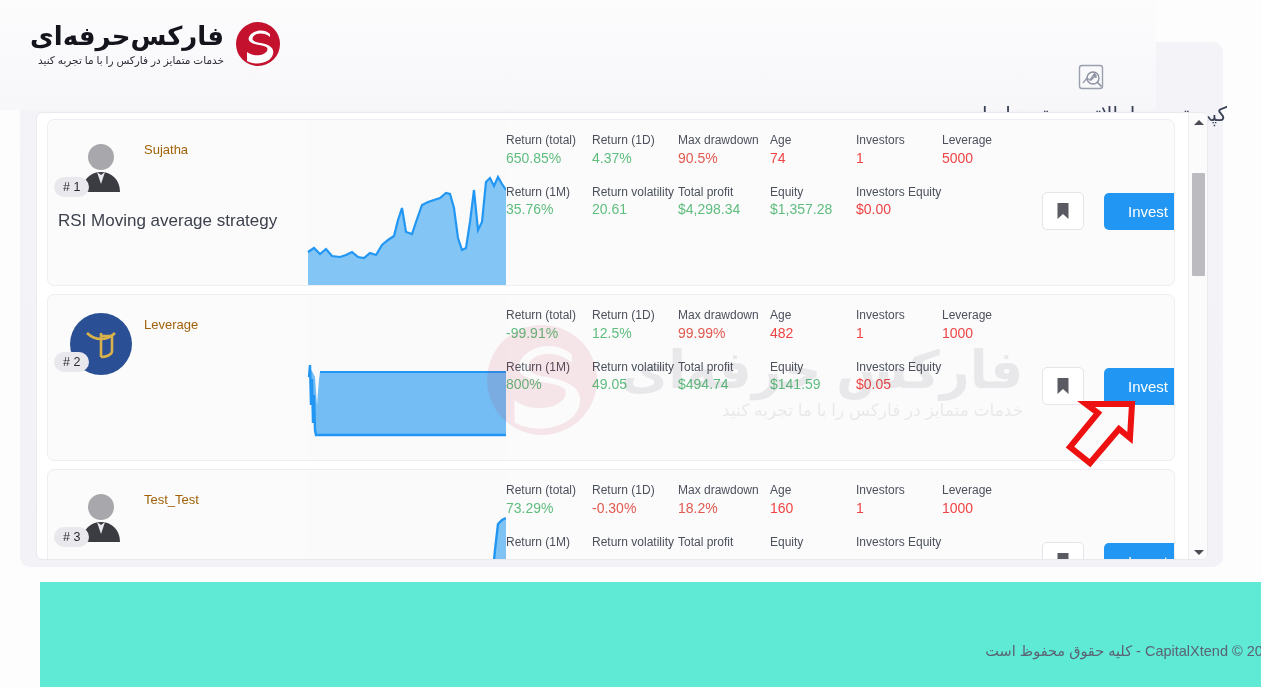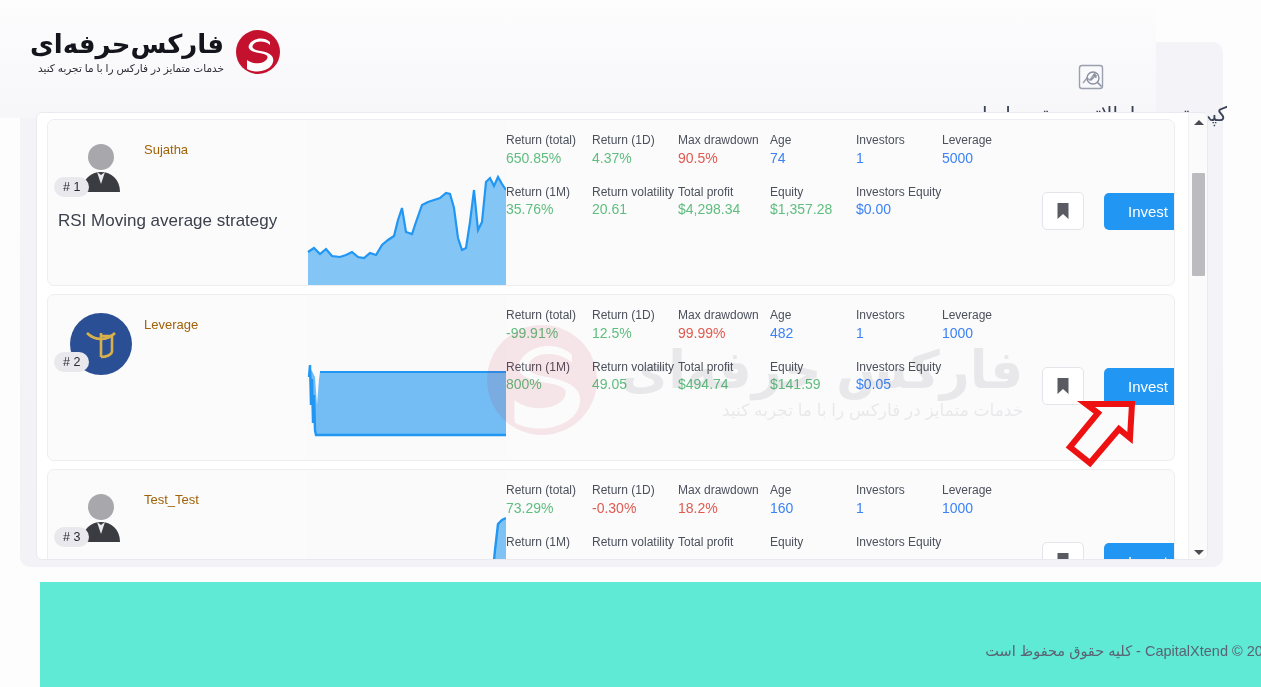--- a/index.html
+++ b/index.html
@@ -6,21 +6,21 @@
   html, body {
     width: 1261px; height: 687px;
     font-family: "Liberation Sans", "DejaVu Sans", sans-serif;
     background: #ffffff;
     overflow: hidden;
   }
   .page { position: relative; width: 1261px; height: 687px; background: #fdfdfe; }
 
   
   .header {
-    position: absolute; left: 0; top: 8px; width: 1156px; height: 110px;
+    position: absolute; left: 0; top: 0; width: 1156px; height: 110px;
     background: linear-gradient(180deg,#fcfcfd 0%, #f7f7fa 100%);
   }
   .logo-wrap {
     position: absolute; left: 30px; top: 18px;
     display: flex; align-items: center; gap: 8px;
   }
   .logo-text { text-align: right; direction: rtl; }
   .logo-main {
     font-size: 26px; font-weight: bold; color: #14141c; letter-spacing: -0.5px;
     line-height: 1.15; white-space: nowrap;
@@ -98,21 +98,21 @@
     background: #fafafb; overflow: hidden;
   }
   .cell-chart svg { position: absolute; left: 0; bottom: 0; width: 200px; height: 125px; }
 
   
   .cell-stats { flex: 1 1 auto; display: flex; padding: 8px 0 0 0; }
   .stat-col { width: 86px; flex: 0 0 86px; padding-top: 4px; }
   .stat-col.wide { width: 92px; flex: 0 0 92px; }
   .stat-group { margin-bottom: 16px; }
   .stat-label { font-size: 12px; color: #4b505b; line-height: 1.38; }
-  .stat-value { font-size: 14px; line-height: 1.38; color: #3b82f6; }
+  .stat-value { font-size: 14px; line-height: 1.38; color: #ef4444; }
   .stat-value.pos { color: #5fbd7e; }
   .stat-value.neg { color: #e05a50; }
 
   
   .cell-actions {
     width: 190px; flex: 0 0 190px; position: relative;
   }
   .action-row {
     position: absolute; left: 14px; top: 72px;
     display: flex; align-items: center; gap: 20px;

